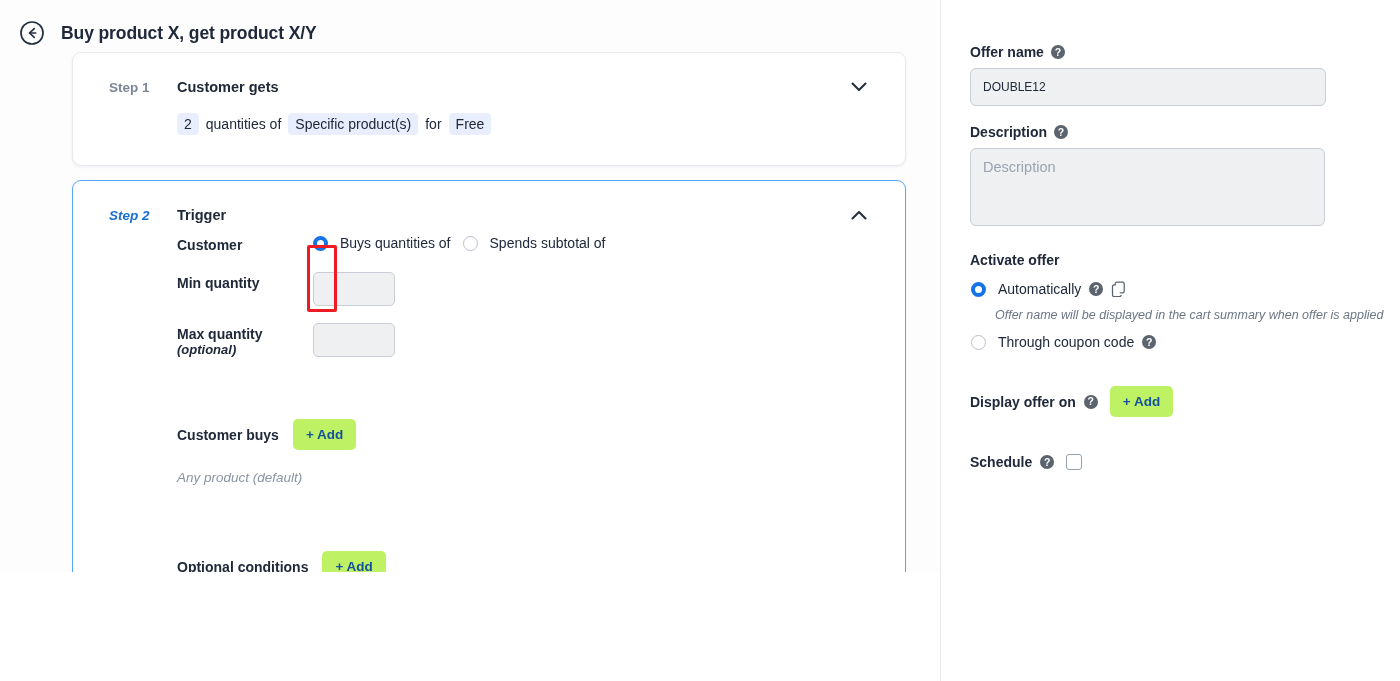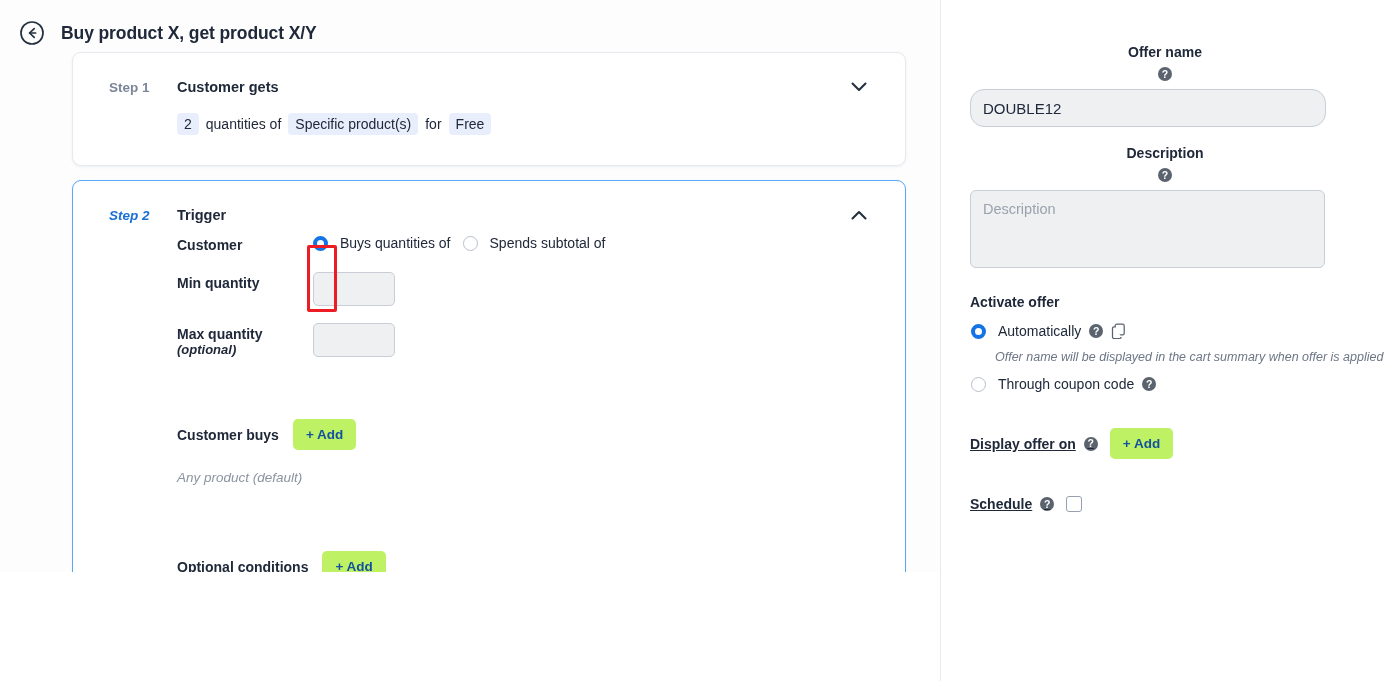--- a/index.html
+++ b/index.html
@@ -234,29 +234,28 @@
     overflow: hidden;
   }
   .field-label {
     display: flex;
     align-items: center;
     gap: 7px;
     font-size: 14px;
     font-weight: bold;
     color: #20293a;
     margin-bottom: 8px;
-    flex-direction: column;
   }
   .text-input {
     width: 356px;
     height: 38px;
     background: #eef0f2;
     border: 1px solid #c9ced6;
-    border-radius: 14px;
-    font-size: 15px;
+    border-radius: 6px;
+    font-size: 12px;
     color: #20293a;
     padding: 0 12px;
     font-family: "Liberation Sans", sans-serif;
     display: flex;
     align-items: center;
     margin-bottom: 18px;
   }
   .textarea {
     width: 355px;
     height: 78px;
@@ -304,21 +303,20 @@
     gap: 12px;
     margin-top: 36px;
   }
   .inline-label {
     font-size: 14px;
     font-weight: bold;
     color: #20293a;
     display: flex;
     align-items: center;
     gap: 8px;
-    text-decoration: underline;
   }
   .checkbox {
     width: 16px; height: 16px;
     border: 1.7px solid #97a0ad;
     border-radius: 3px;
     background: #fff;
     cursor: pointer;
   }
   .help-icon {
     width: 14px; height: 14px;

